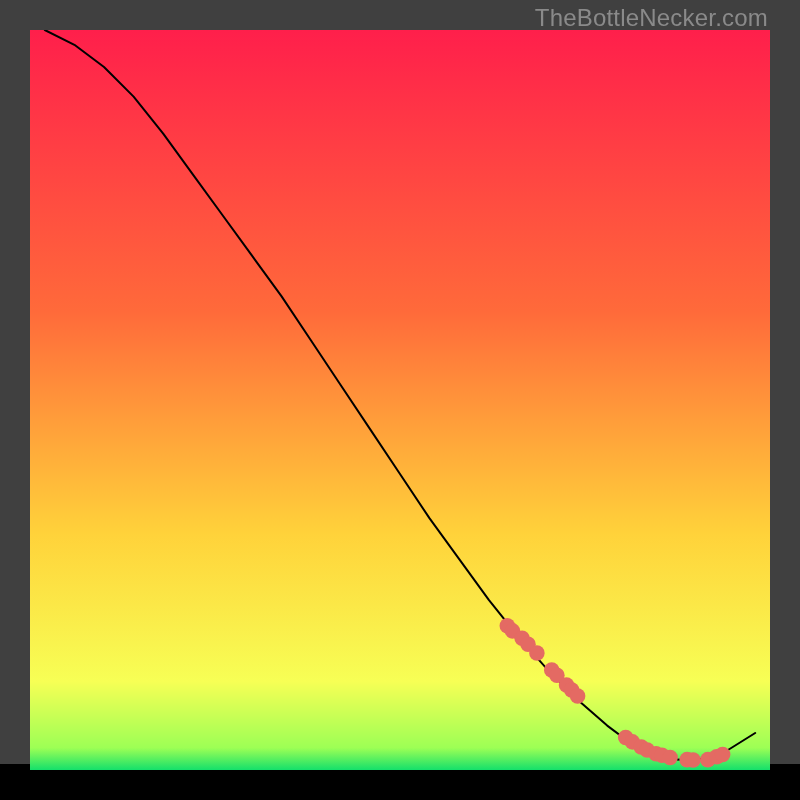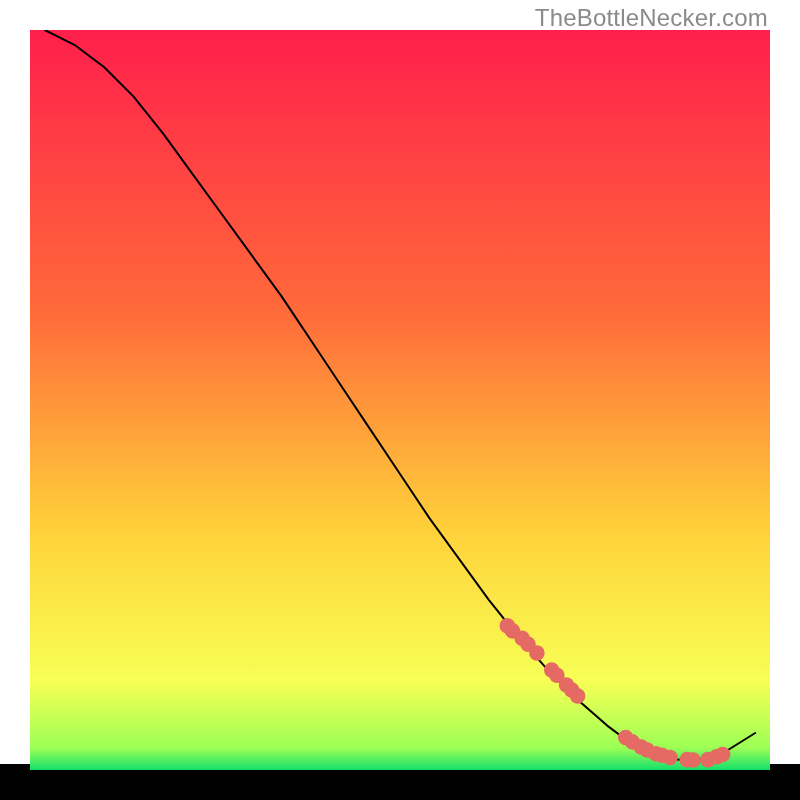--- a/index.html
+++ b/index.html
@@ -8,21 +8,21 @@
     width: 800px;
     height: 800px;
     background: #000;
     overflow: hidden;
     font-family: Arial, Helvetica, sans-serif;
   }
   .stage {
     position: relative;
     width: 800px;
     height: 764px;
-    background: #ffffff;
+    background: #404040;
   }
   .plot {
     position: absolute;
     left: 30px;
     top: 30px;
     width: 740px;
     height: 740px;
   }
   .watermark {
     position: absolute;

